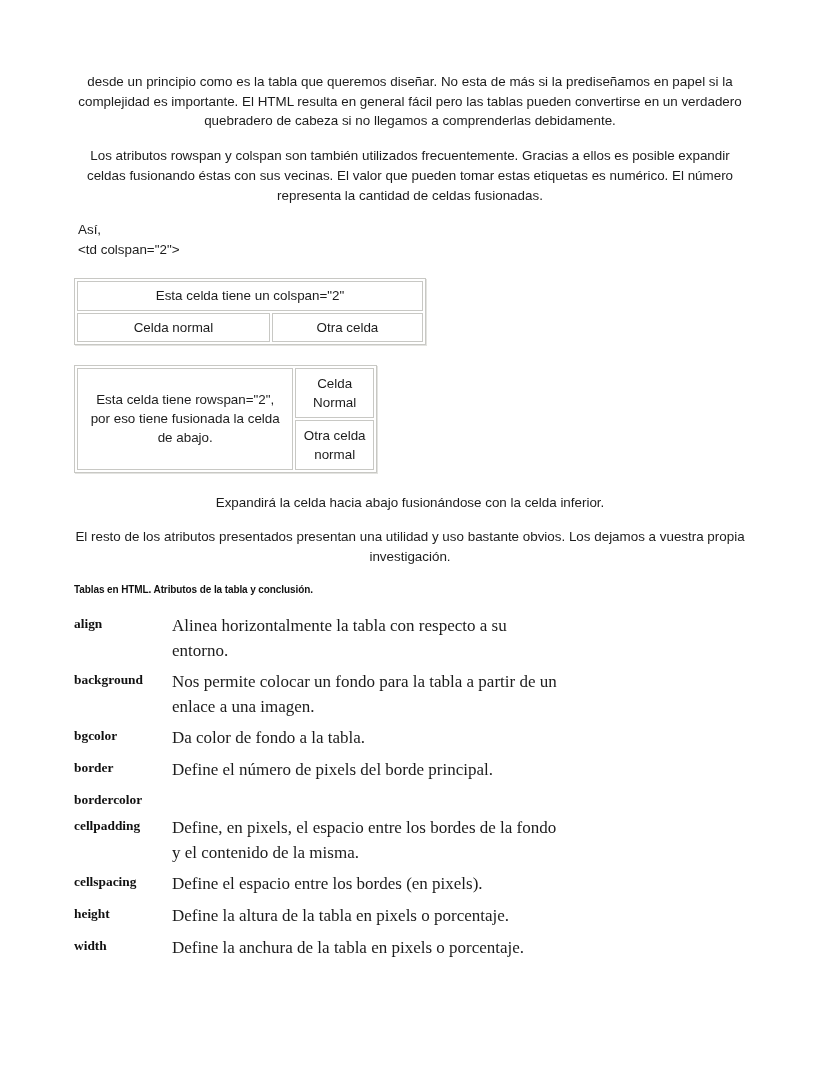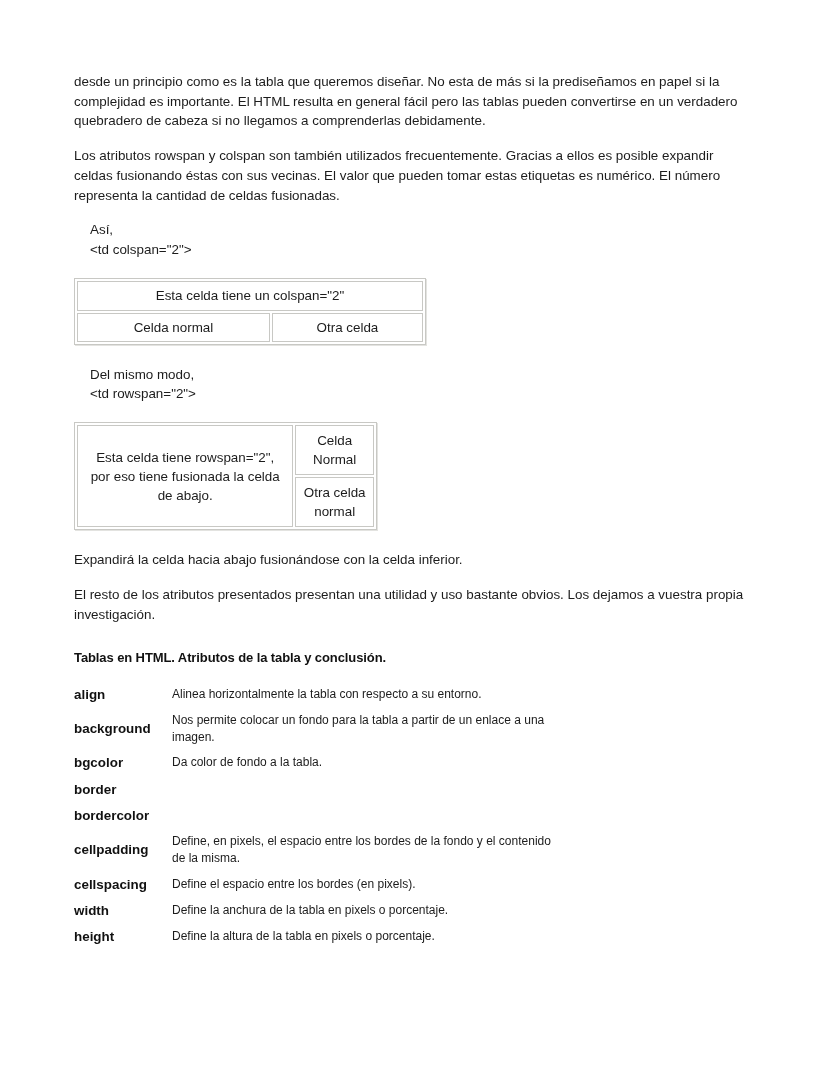--- a/index.html
+++ b/index.html
@@ -28,34 +28,34 @@
     left: 74px;
     top: 72px;
     width: 672px;
   }
 
   p.para {
     margin: 0 0 15px 0;
     font-size: 13.4px;
     line-height: 1.47;
     color: #1c1c1c;
-    text-align: left;
+    text-align: center;
   }
 
   .codeblock {
-    margin: 0 0 18px 16px;
+    margin: 0 0 18px 4px;
     font-size: 13.4px;
     line-height: 1.47;
     color: #1c1c1c;
   }
   .codeblock div { white-space: pre-wrap; }
 
   h2.section-heading {
-    margin: 26px 0 18px 0;
-    font-size: 13px;
+    margin: 16px 0 18px 0;
+    font-size: 10px;
     font-weight: bold;
     color: #111111;
     letter-spacing: -0.1px;
     line-height: 1.3;
   }
 
   
   .demo-table-wrap {
     margin: 16px 0 20px 0;
   }
@@ -93,34 +93,35 @@
     width: 69px;
     padding: 5px 6px;
   }
 
   
   .attr-list {
     margin: 18px 0 24px 0;
   }
   .attr-row {
     display: flex;
-    align-items: center;
+    align-items: flex-start;
     margin-bottom: 7px;
+    font-family: Liberation Serif, serif;
   }
   .attr-term {
     width: 98px;
     flex: 0 0 98px;
     font-size: 13.4px;
     font-weight: bold;
     color: #111111;
     line-height: 1.45;
   }
   .attr-desc {
     flex: 1 1 auto;
-    font-size: 12px;
+    font-size: 17px;
     line-height: 1.45;
     color: #1c1c1c;
     max-width: 392px;
   }
 </style>
 </head>
 <body>
 
 <div class="page">
   <div class="content">
@@ -141,24 +142,20 @@
           <td class="span2" colspan="2">Esta celda tiene un colspan="2"</td>
         </tr>
         <tr>
           <td class="c1">Celda normal</td>
           <td class="c2">Otra celda</td>
         </tr>
       </tbody>
         </table>
     </div>
 
-    <div class="codeblock">
-      <div>Del mismo modo,</div>
-      <div>&lt;td rowspan="2"&gt;</div>
-    </div>
 
     <div class="demo-table-wrap">
       <table class="demo rowspan-demo">
         <tbody>
             <tr>
           <td class="big" rowspan="2">Esta celda tiene rowspan="2", por eso tiene fusionada la celda de abajo.</td>
           <td class="small">Celda Normal</td>
         </tr>
         <tr>
           <td class="small">Otra celda normal</td>
@@ -182,36 +179,37 @@
       <div class="attr-row">
         <div class="attr-term">background</div>
         <div class="attr-desc">Nos permite colocar un fondo para la tabla a partir de un enlace a una imagen.</div>
       </div>
       <div class="attr-row">
         <div class="attr-term">bgcolor</div>
         <div class="attr-desc">Da color de fondo a la tabla.</div>
       </div>
       <div class="attr-row">
         <div class="attr-term">border</div>
+        <div class="attr-desc">Define el número de pixels del borde principal.</div>
       </div>
       <div class="attr-row">
         <div class="attr-term">bordercolor</div>
       </div>
       <div class="attr-row">
         <div class="attr-term">cellpadding</div>
         <div class="attr-desc">Define, en pixels, el espacio entre los bordes de la fondo y el contenido de la misma.</div>
       </div>
       <div class="attr-row">
         <div class="attr-term">cellspacing</div>
         <div class="attr-desc">Define el espacio entre los bordes (en pixels).</div>
       </div>
       <div class="attr-row">
+        <div class="attr-term">height</div>
+        <div class="attr-desc">Define la altura de la tabla en pixels o porcentaje.</div>
+      </div>
+      <div class="attr-row">
         <div class="attr-term">width</div>
         <div class="attr-desc">Define la anchura de la tabla en pixels o porcentaje.</div>
       </div>
-      <div class="attr-row">
-        <div class="attr-term">height</div>
-        <div class="attr-desc">Define la altura de la tabla en pixels o porcentaje.</div>
-      </div>
     </div>
 
   </div>
 </div>
 
 </body></html>

